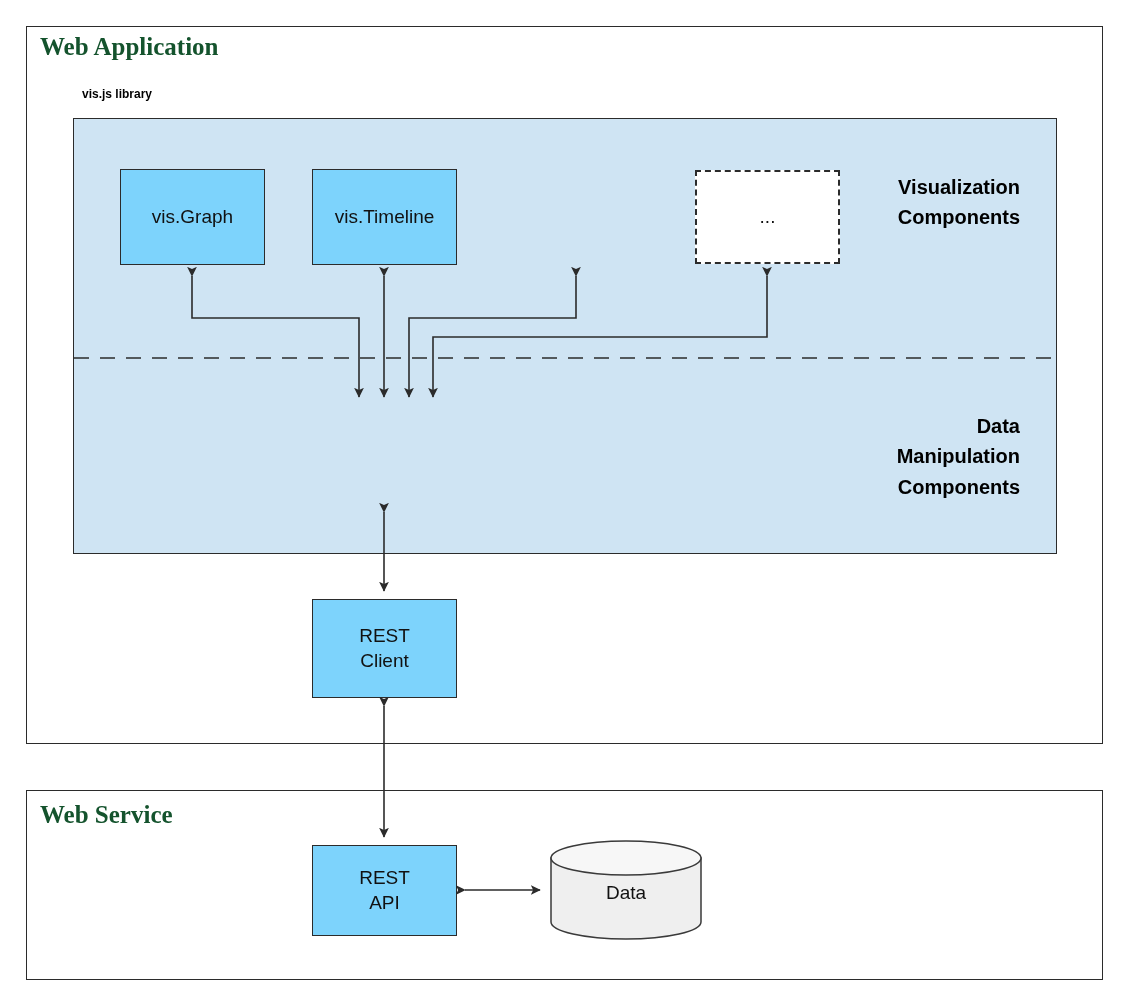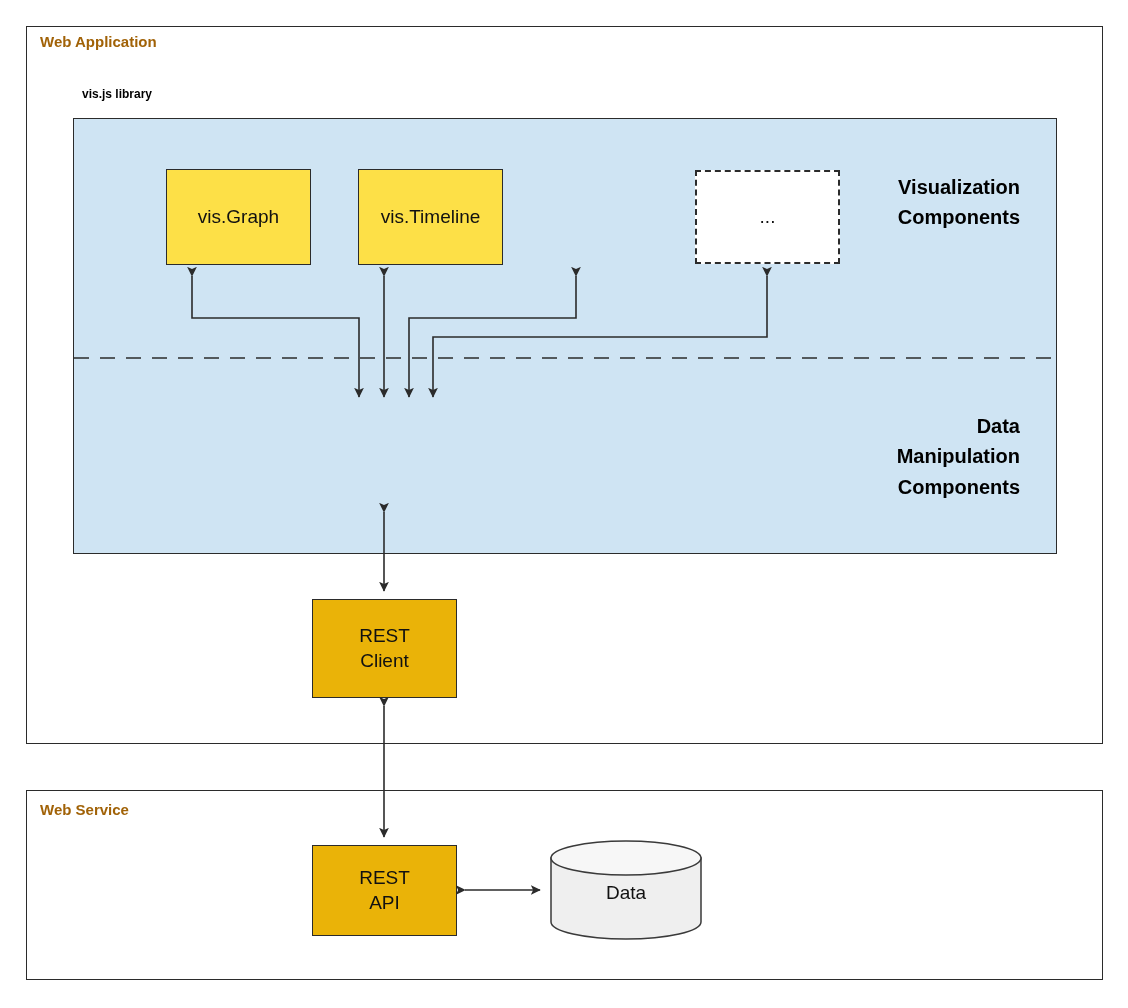--- a/index.html
+++ b/index.html
@@ -1,26 +1,26 @@
 <!DOCTYPE html>
 <html><head>
 <meta charset="utf-8">
 <style>
   html,body{margin:0;padding:0;background:#ffffff;}
   body{width:1128px;height:1008px;font-family:"Liberation Sans",sans-serif;position:relative;overflow:hidden;}
   #stage{position:absolute;left:0;top:0;width:1128px;height:1008px;}
   .frame{position:absolute;border:1.5px solid #2b2b2b;background:transparent;box-sizing:border-box;}
-  .frame-title{position:absolute;font-weight:bold;font-size:15px;color:#a16207;white-space:nowrap;}
+  .frame-title{position:absolute;font-weight:bold;font-size:25px;color:#14532d;white-space:nowrap;font-family:Liberation Serif, serif;}
   .lib-title{position:absolute;font-weight:bold;font-size:12px;color:#000;white-space:nowrap;}
   .panel{position:absolute;background:#cfe4f3;border:1.5px solid #2b2b2b;box-sizing:border-box;}
   .node{position:absolute;box-sizing:border-box;display:flex;align-items:center;justify-content:center;
         text-align:center;font-size:19px;color:#111;line-height:1.28;}
-  .node.solid{background:#fde047;border:1.5px solid #2b2b2b;margin-left:46px;}
+  .node.solid{background:#7dd3fc;border:1.5px solid #2b2b2b;}
   .node.dashed{background:#ffffff;border:2px dashed #2b2b2b;}
-  .node.grey{background:#eab308;border:1.5px solid #2b2b2b;}
+  .node.grey{background:#7dd3fc;border:1.5px solid #2b2b2b;}
   .side-label{position:absolute;font-weight:bold;font-size:20px;color:#000;text-align:right;line-height:1.52;}
   svg.wires{position:absolute;left:0;top:0;width:1128px;height:1008px;overflow:visible;pointer-events:none;}
   .cyl{position:absolute;}
   .cyl-txt{position:absolute;display:flex;align-items:center;justify-content:center;font-size:19px;color:#111;}
 </style>
 </head>
 <body>
 
 <div id="stage">
 

